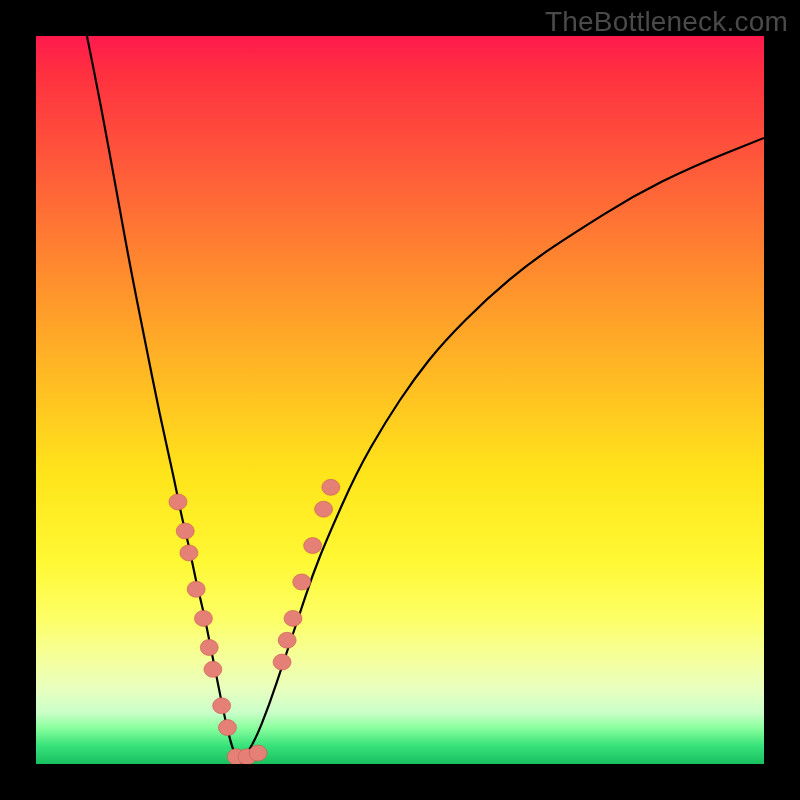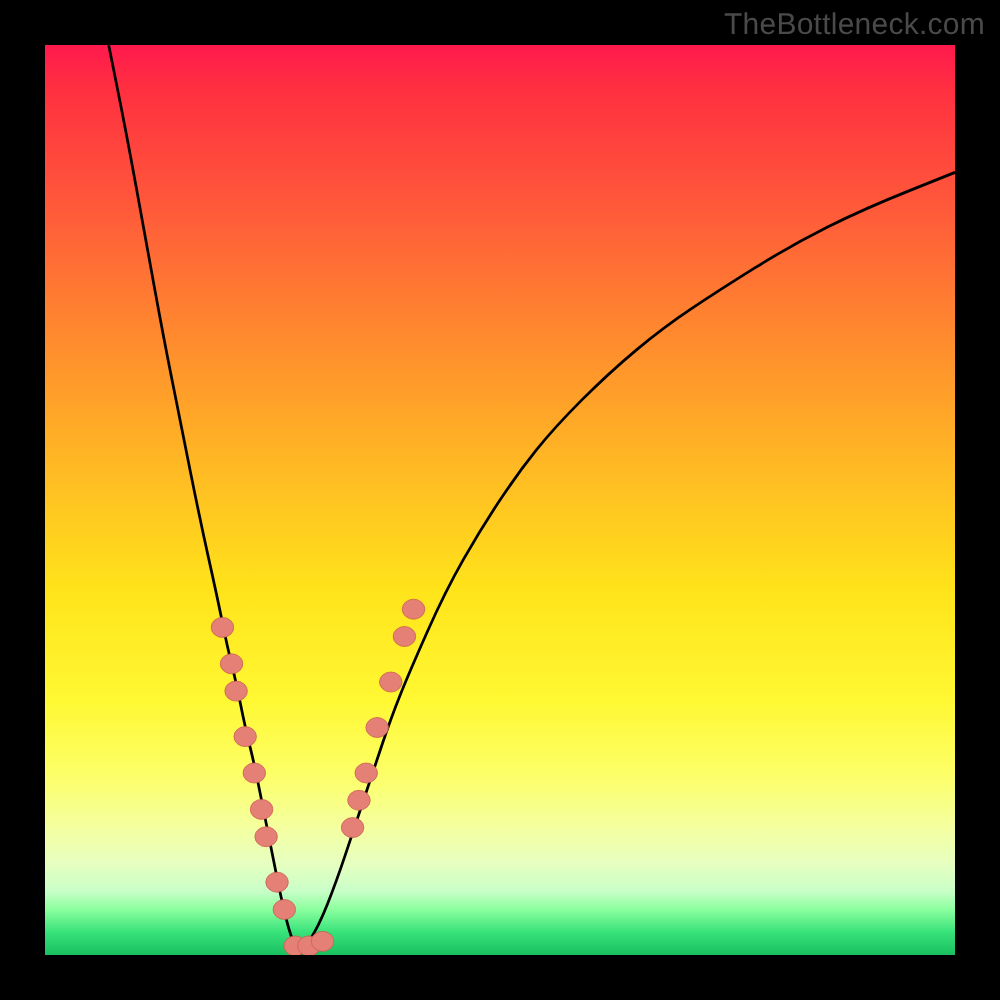--- a/index.html
+++ b/index.html
@@ -48,21 +48,21 @@
     left: 0;
     top: 0;
     width: 728px;
     height: 728px;
   }
   .watermark {
     position: absolute;
     top: 6px;
     right: 12px;
     color: #4a4a4a;
-    font-size: 24px;
+    font-size: 28px;
     font-weight: 400;
     letter-spacing: 0.2px;
     user-select: none;
     margin-left: 40px;
   }
 </style>
 </head>
 <body>
 
 <div class="frame">

